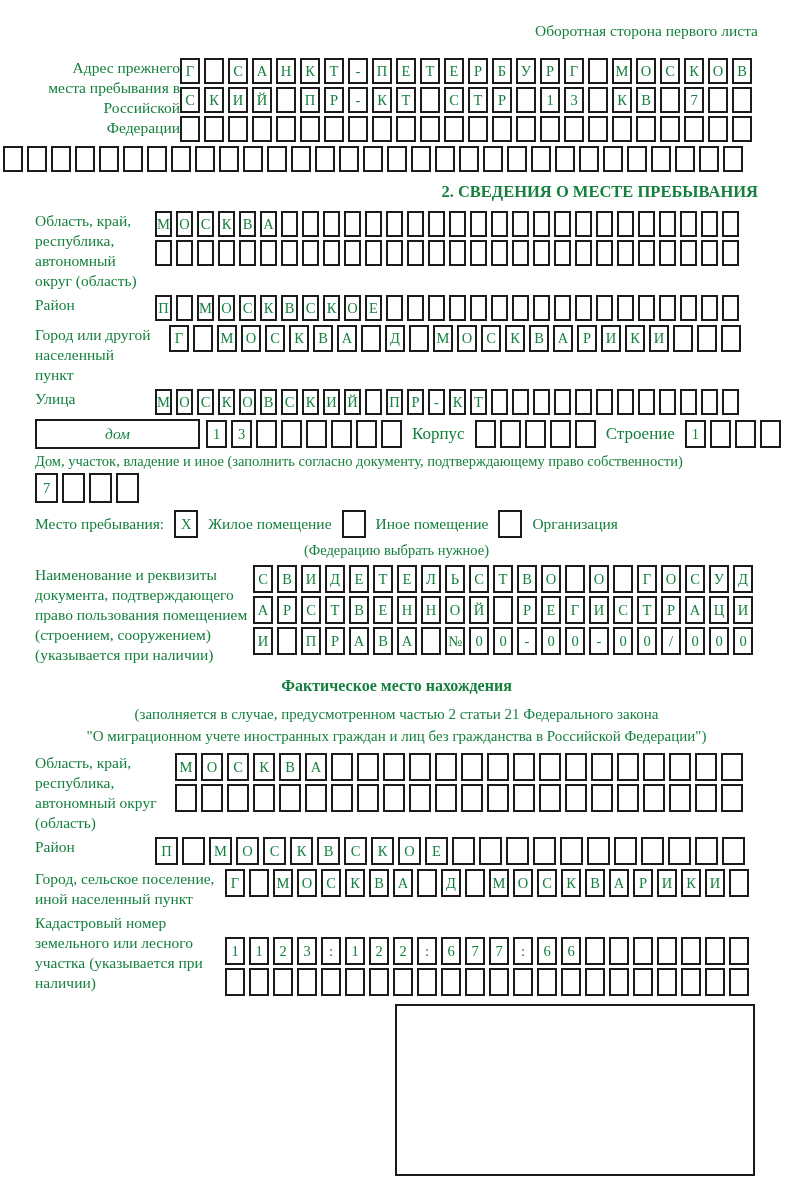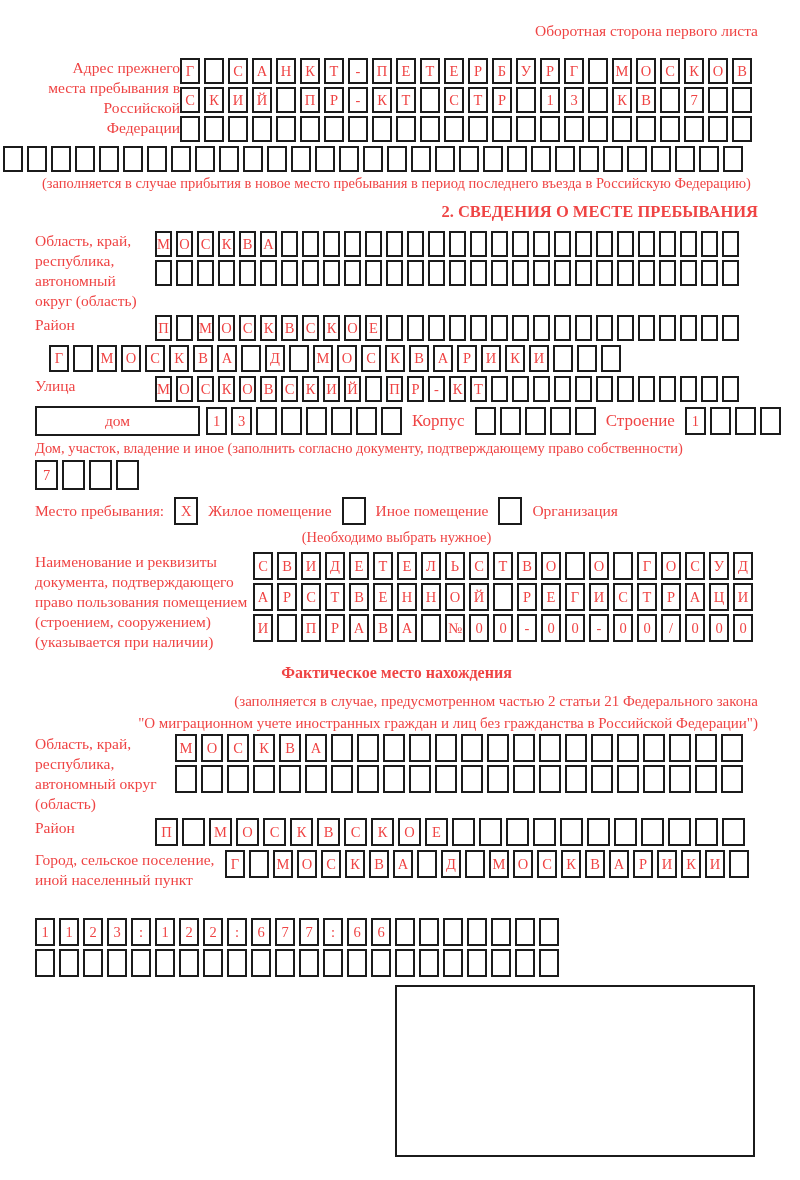--- a/index.html
+++ b/index.html
@@ -1,18 +1,18 @@
 <!DOCTYPE html>
 <html><head>
 <meta charset="utf-8">
 <style>
   html,body{margin:0;padding:0;background:#fff;}
   .page{
     position:relative;width:800px;height:1180px;margin:0 auto;background:#fff;
-    font-family:"Liberation Serif","DejaVu Serif",serif;color:#ef4444;overflow:hidden;
+    font-family:"Liberation Serif","DejaVu Serif",serif;color:#15803d;overflow:hidden;
     box-sizing:border-box;padding:22px 42px 0 35px;
   }
   .hdr-note{text-align:right;font-size:15.5px;margin-bottom:18px;}
   .row{display:flex;align-items:flex-start;margin-bottom:4px;}
   .lbl{font-size:15.5px;line-height:20px;flex:0 0 auto;}
   .w145{width:145px;text-align:right;}
   .w120{width:120px;}
   .w140{width:140px;}
   .w190{width:190px;}
   .w218{width:218px;}
@@ -21,24 +21,24 @@
   .cell{
     box-sizing:border-box;display:inline-flex;align-items:center;justify-content:center;
     width:var(--cw,20px);height:var(--ch,26px);border:2px solid #1b1b1b;background:#fff;
     font-size:14.5px;line-height:1;font-family:inherit;flex:0 0 auto;
   }
   .fullrow{margin-left:-32px;margin-top:3px;}
   .caption{font-size:14.5px;line-height:18px;}
   .center{text-align:center;}
   .sec-title{text-align:right;font-weight:bold;font-size:16.5px;margin:10px 0 9px 0;}
   .sub-title{text-align:center;font-weight:bold;font-size:16px;margin:12px 0 8px 0;}
-  .notes{text-align:right;font-size:15px;line-height:22px;}
+  .notes{text-align:center;font-size:15px;line-height:22px;margin-bottom:6px;}
   .widebox{
     box-sizing:border-box;border:2px solid #1b1b1b;height:30px;display:inline-flex;
-    align-items:center;justify-content:center;font-size:15.5px;flex:0 0 auto;
+    align-items:center;justify-content:center;font-size:15.5px;flex:0 0 auto;font-style:italic;
   }
   .house-row{display:flex;align-items:center;gap:6px;margin:3px 0 3px 0;}
   .inline-lbl{font-size:17px;white-space:nowrap;padding:0 4px;}
   .stay-row{display:flex;align-items:center;gap:10px;margin:7px 0 3px 0;font-size:15.5px;}
   .cb{--cw:24px;--ch:28px;}
   .stamp-box{
     box-sizing:border-box;border:2px solid #1b1b1b;width:360px;height:172px;
     margin:8px 0 4px 360px;background:#fff;
   }
   .mt2{margin-top:2px;} .mb6{margin-bottom:6px;}
@@ -161,21 +161,20 @@
       <span class="cell"></span>
       <span class="cell"></span>
       <span class="cell"></span>
       <span class="cell"></span>
       <span class="cell"></span>
       <span class="cell"></span>
       <span class="cell"></span>
       <span class="cell"></span>
       <span class="cell"></span>
     </div>
-  <div class="caption center mt2">(заполняется в случае прибытия в новое место пребывания в период последнего въезда в Российскую Федерацию)</div>
 
   <div class="sec-title">2. СВЕДЕНИЯ О МЕСТЕ ПРЕБЫВАНИЯ</div>
 
   <div class="row">
     <div class="lbl w120">Область, край, республика, автономный округ (область)</div>
     <div class="cellcol">
       <div class="cells" style="--cw:17px;--ch:26px">
           <span class="cell">М</span>
           <span class="cell">О</span>
           <span class="cell">С</span>
@@ -266,20 +265,21 @@
         <span class="cell"></span>
         <span class="cell"></span>
         <span class="cell"></span>
         <span class="cell"></span>
         <span class="cell"></span>
         <span class="cell"></span>
       </div>
   </div>
 
   <div class="row">
+    <div class="lbl w120">Город или другой населенный пункт</div>
     <div class="cells indent14" style="--cw:20px;--ch:27px">
         <span class="cell">Г</span>
         <span class="cell"></span>
         <span class="cell">М</span>
         <span class="cell">О</span>
         <span class="cell">С</span>
         <span class="cell">К</span>
         <span class="cell">В</span>
         <span class="cell">А</span>
         <span class="cell"></span>
@@ -376,21 +376,21 @@
 
   <div class="stay-row">
     <span>Место пребывания:</span>
     <span class="cell cb">X</span>
     <span style="margin-right:0">Жилое помещение</span>
     <span class="cell cb"></span>
     <span style="">Иное помещение</span>
     <span class="cell cb"></span>
     <span>Организация</span>
   </div>
-  <div class="caption center mb6">(Необходимо выбрать нужное)</div>
+  <div class="caption center mb6">(Федерацию выбрать нужное)</div>
 
   <div class="row">
     <div class="lbl w218">Наименование и реквизиты документа, подтверждающего право пользования помещением (строением, сооружением) (указывается при наличии)</div>
     <div class="cellcol">
       <div class="cells" style="--cw:20px;--ch:28px">
           <span class="cell">С</span>
           <span class="cell">В</span>
           <span class="cell">И</span>
           <span class="cell">Д</span>
           <span class="cell">Е</span>
@@ -570,20 +570,21 @@
         <span class="cell">А</span>
         <span class="cell">Р</span>
         <span class="cell">И</span>
         <span class="cell">К</span>
         <span class="cell">И</span>
         <span class="cell"></span>
       </div>
   </div>
 
   <div class="row">
+    <div class="lbl w190">Кадастровый номер земельного или лесного участка (указывается при наличии)</div>
     <div class="cellcol" style="padding-top:24px">
       <div class="cells" style="--cw:20px;--ch:28px">
           <span class="cell">1</span>
           <span class="cell">1</span>
           <span class="cell">2</span>
           <span class="cell">3</span>
           <span class="cell">:</span>
           <span class="cell">1</span>
           <span class="cell">2</span>
           <span class="cell">2</span>

